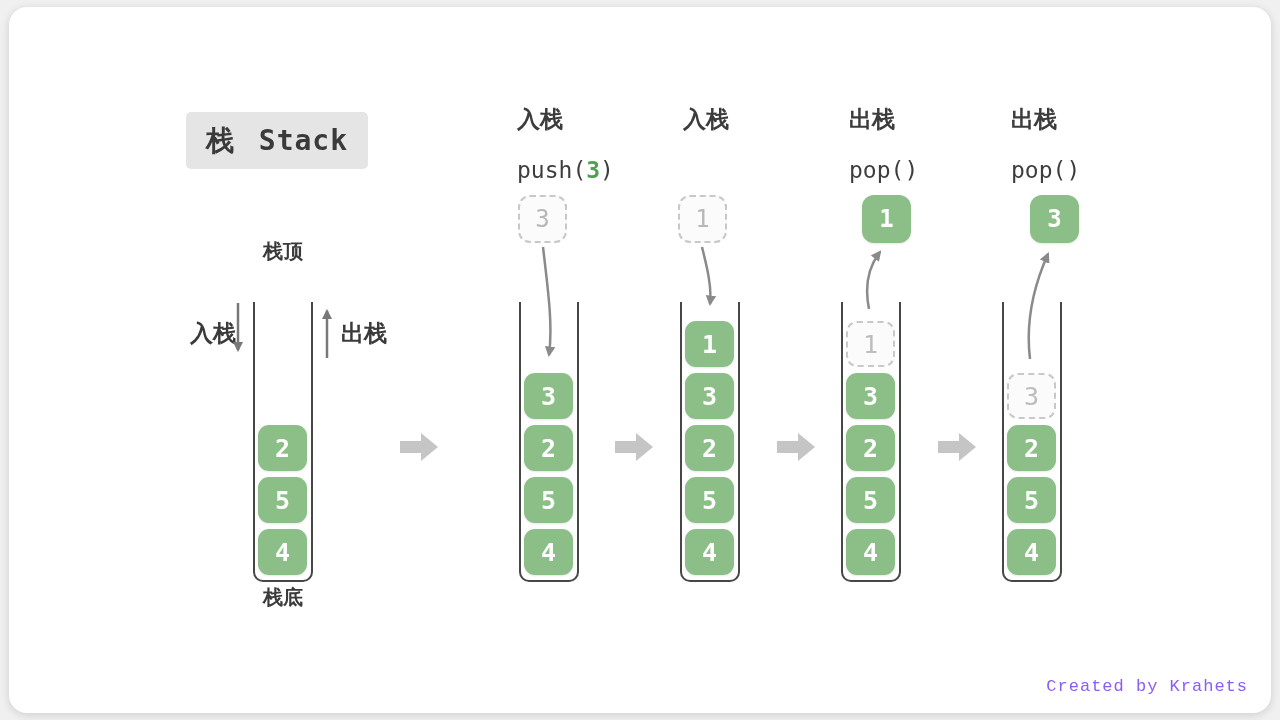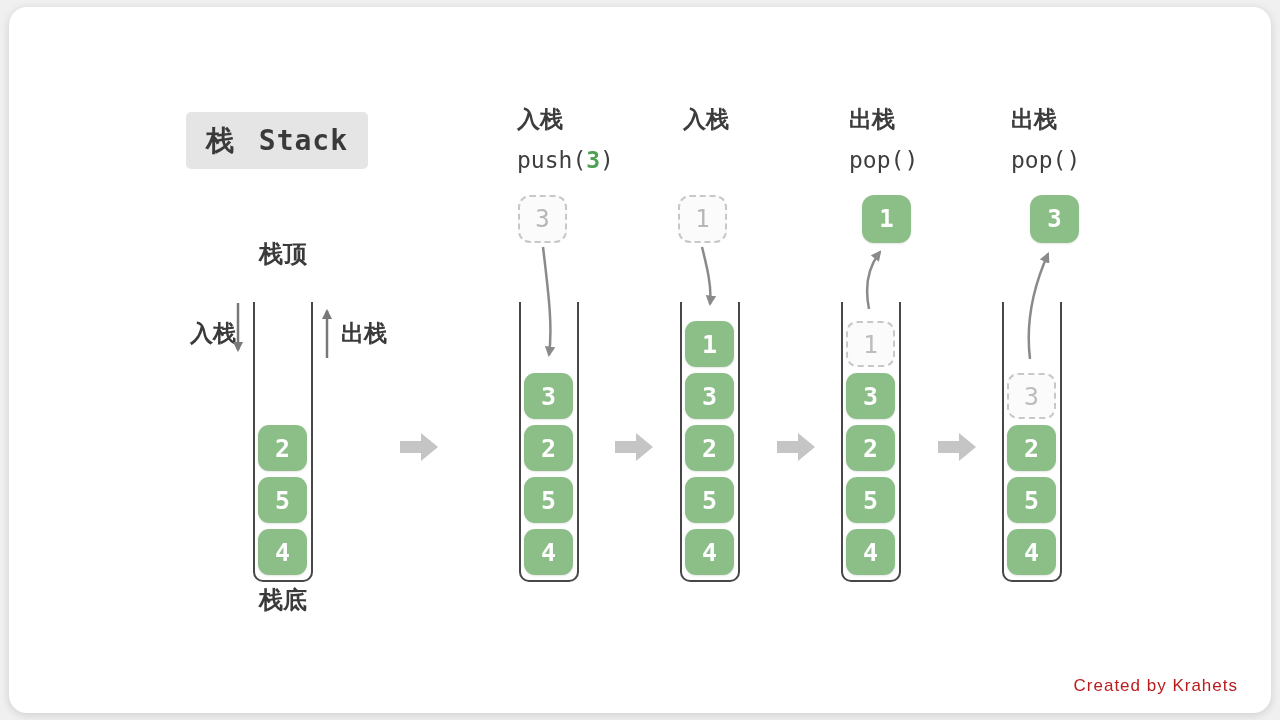--- a/index.html
+++ b/index.html
@@ -33,21 +33,21 @@
     letter-spacing: 1px;
     word-spacing: 6px;
   }
   
   .op-header { position: absolute; top: 106px; width: 160px; }
   .op-cn {
     font-size: 23px; font-weight: 600; color: #3c3c3c;
     line-height: 26px;
   }
   .op-code {
-    margin-top: 15px;
+    margin-top: 25px;
     font-family: "DejaVu Sans Mono", monospace;
     font-size: 23px; color: #3d3d3d; line-height: 26px;
   }
   .code-arg { color: #4FA052; font-weight: bold; }
   
   .fbox {
     position: absolute;
     top: 195px;
     width: 49px; height: 48px;
     border-radius: 12px;
@@ -100,43 +100,43 @@
   .r1 { top: 19px; }
   .r2 { top: 71px; }
   .r3 { top: 123px; }
   .r4 { top: 175px; }
   .r5 { top: 227px; }
   
   .stack-cap {
     position: absolute;
     left: 253px; width: 60px;
     text-align: center;
-    font-size: 24px; font-weight: bold; color: #3a3a3a;
+    font-size: 20px; font-weight: bold; color: #3a3a3a;
   }
   .side-label {
     position: absolute;
     font-size: 23px; font-weight: bold; color: #3a3a3a;
   }
   
   .overlay {
     position: absolute;
     left: 0; top: 0;
     width: 1280px; height: 720px;
     pointer-events: none;
   }
   .curve { fill: none; stroke: #8A8A8A; stroke-width: 2.5; }
   .straight { fill: none; stroke: #787878; stroke-width: 2.5; }
   .block-arrow { fill: #C5C5C5; }
   
   .watermark {
     position: absolute;
-    right: 42px; bottom: 24px;
-    font-family: Liberation Sans, sans-serif;
+    right: 32px; bottom: 24px;
+    font-family: Liberation Mono, monospace;
     font-size: 17px;
-    color: #b91c1c;
+    color: #8b5cf6;
     letter-spacing: 1px;
   }
 </style>
 </head>
 <body>
 
 <div class="card"></div>
 
 <div class="title-box">
   <span>栈 Stack</span>

